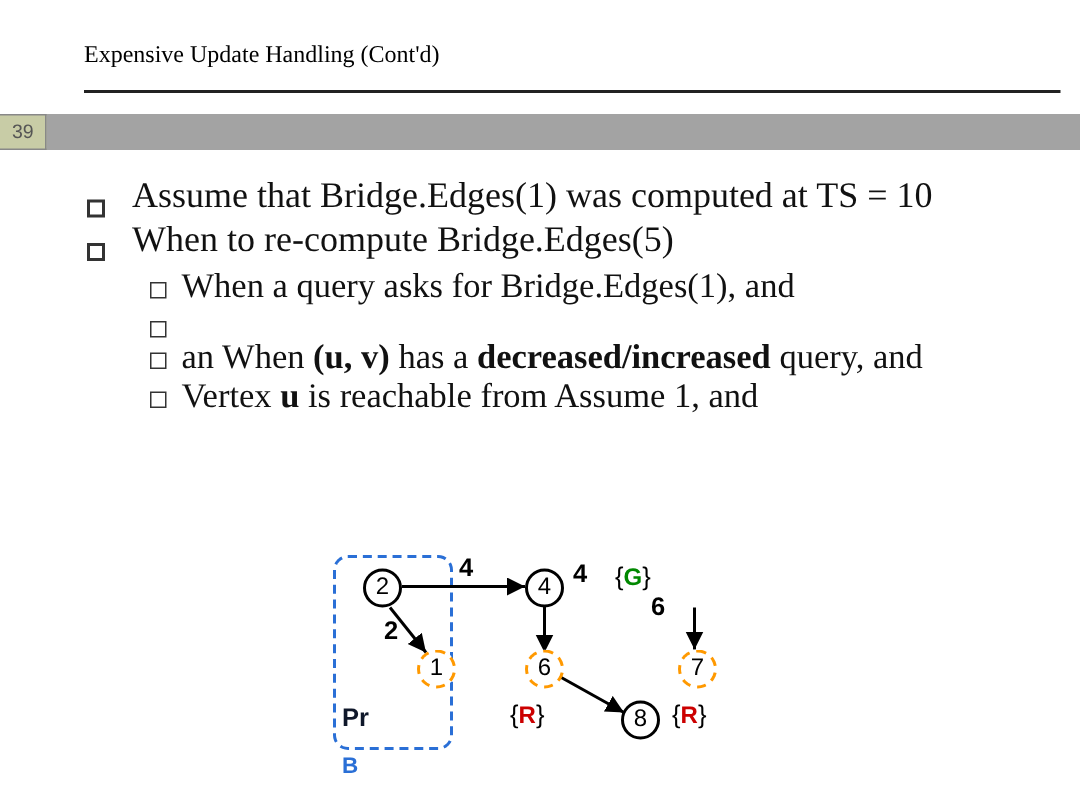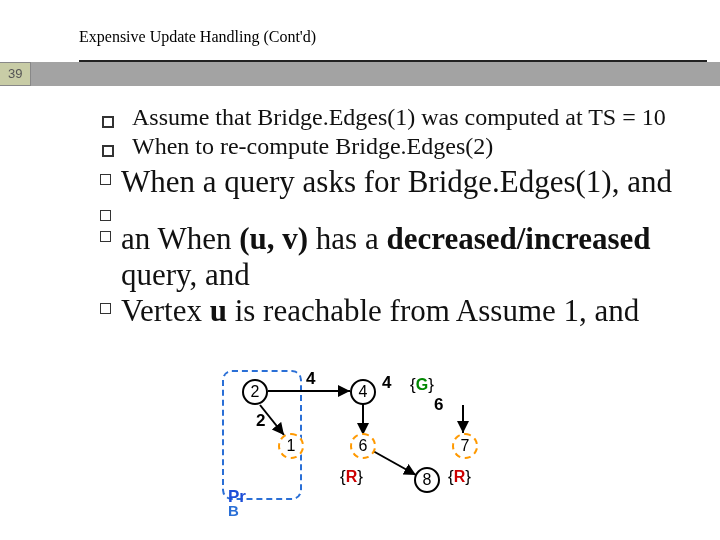--- a/index.html
+++ b/index.html
@@ -4,28 +4,29 @@
 <style>
   * { box-sizing: border-box; margin: 0; padding: 0; }
   body {
     width: 720px;
     height: 540px;
     background: #fff;
     font-family: "Times New Roman", Times, serif;
     position: relative;
     overflow: hidden;
   }
-  .title-wrap { padding-left: 56px; padding-right: 13px; margin-left: 23px; }
+  .title-wrap { padding-left: 56px; padding-right: 13px; }
   .title-inner {
     border-bottom: 2px solid #222;
     padding: 28px 0 14px 0;
   }
   .pgnum-bar {
     height: 24px;
     background: #a3a3a3;
+    margin-top: 14px;
     position: relative;
   }
   .pgnum {
     position: absolute;
     left: 0; top: 0;
     height: 24px;
     background: #c8cca6;
     border: 1px solid #888;
     border-left: none;
     color: #555;
@@ -34,40 +35,39 @@
     line-height: 22px;
     padding: 0 8px;
   }
   .content {
     padding: 18px 40px 0 58px;
     font-size: 24px;
     color: #111;
   }
   .top-point {
     display: flex;
-    align-items: center;
+    align-items: flex-end;
     margin-bottom: 2px;
-    margin-left: 44px;
   }
   .top-bullet {
     width: 12px; height: 12px;
     border: 2px solid #333;
     margin-top: 9px;
     margin-right: 18px;
     flex-shrink: 0;
   }
   .sub-list {
     margin-left: 42px;
     margin-top: 4px;
   }
   .sub-point {
     display: flex;
     align-items: flex-start;
     margin-bottom: 0px;
-    font-size: 31px;
+    font-size: 23px;
   }
   .sub-bullet {
     width: 11px; height: 11px;
     border: 1.5px solid #333;
     margin-top: 10px;
     margin-right: 10px;
     flex-shrink: 0;
   }
   b { font-weight: bold; margin-top: 48px; }
 
@@ -127,21 +127,21 @@
   <div class="pgnum">39</div>
 </div>
 
 <div class="content">
   <div class="top-point">
     <div class="top-bullet"></div>
     <div>Assume that Bridge.Edges(1) was computed at TS = 10</div>
   </div>
   <div class="top-point">
     <div class="top-bullet"></div>
-    <div>When to re-compute Bridge.Edges(2)</div>
+    <div>When to re-compute Bridge.Edges(5)</div>
   </div>
   <div class="sub-list">
     <div class="sub-point">
       <div class="sub-bullet"></div>
       <div>When a query asks for Bridge.Edges(1), and</div>
     </div>
     <div class="sub-point">
       <div class="sub-bullet"></div>
     </div>
     <div class="sub-point">
@@ -191,15 +191,15 @@
   <div class="lbl" style="left:180px; top:0px;">
     <span class="tag-brace">{</span><span class="tag-g">G</span><span class="tag-brace">}</span>
   </div>
   <div class="lbl" style="left:110px; top:92px;">
     <span class="tag-brace">{</span><span class="tag-r">R</span><span class="tag-brace">}</span>
   </div>
   <div class="lbl" style="left:218px; top:92px;">
     <span class="tag-brace">{</span><span class="tag-r">R</span><span class="tag-brace">}</span>
   </div>
 
-  <div class="lbl" style="left:-2px; top:112px; color:#1d4ed8;">Pr</div>
+  <div class="lbl" style="left:-2px; top:94px; color:#0f172a;">Pr</div>
   <div class="lbl" style="left:-2px; top:127px; color:#2a6fd6; font-size:15px;">B</div>
 </div>
 
 </body></html>

